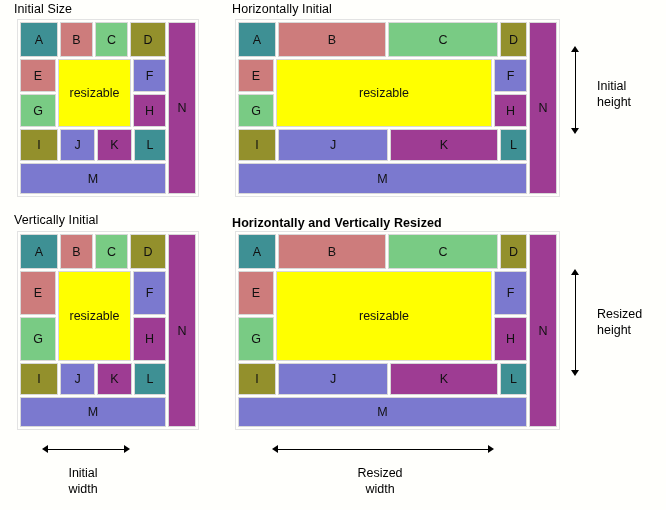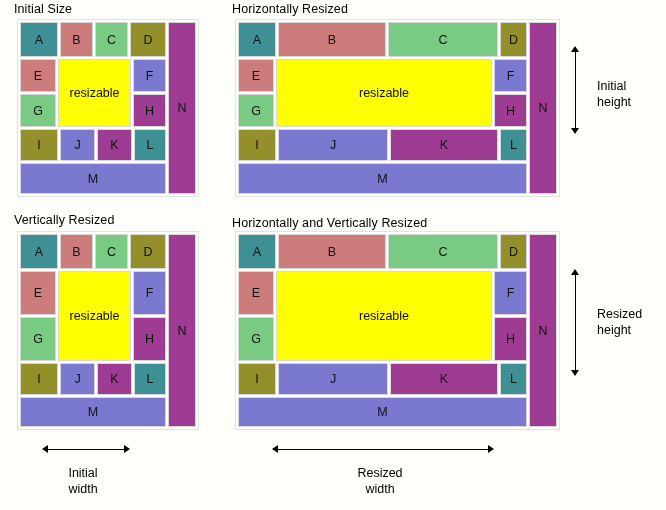--- a/index.html
+++ b/index.html
@@ -186,21 +186,21 @@
         </div>
       </div>
     </div>
     <div class="cell" style="flex: 1 1 auto; background: rgb(158, 60, 147); border-color: rgb(216, 216, 216);">
       <span>N</span>
     </div>
   </div>
 </div>
 
 <div class="panel">
-  <div class="panel-title" style="left:232px; top:2px;">Horizontally Resized</div>
+  <div class="panel-title" style="left:232px; top:2px;">Horizontally Initial</div>
 
   <div class="grid" id="grid-1" style="left: 235px; top: 19px; width: 325px; height: 178px; border-color: rgb(227, 227, 227);">
     <div class="grid-main" style="width:291px;">
       <div class="grid-row" style="height:37px;">
         <div class="cell" style="flex: 0 0 38px; background: rgb(62, 144, 148); border-color: rgb(216, 216, 216);">
           <span>A</span>
         </div>
         <div class="cell" style="flex: 0 0 108px; background: rgb(205, 124, 124); border-color: rgb(216, 216, 216);">
           <span>B</span>
         </div>
@@ -261,21 +261,21 @@
   </div>
 
   <div class="vline" style="left:575px; top:52px; height:76px;"></div>
   <div class="arrow-up" style="left:571px; top:46px;"></div>
   <div class="arrow-down" style="left:571px; top:128px;"></div>
   <div class="dim-label dim-label-left" style="left:597px; top:78px; width:66px;">Initial
 height</div>
 </div>
 
 <div class="panel">
-  <div class="panel-title" style="left:14px; top:213px;">Vertically Resized</div>
+  <div class="panel-title" style="left:14px; top:213px;">Vertically Initial</div>
 
   <div class="grid" id="grid-2" style="left: 17px; top: 231px; width: 182px; height: 199px; border-color: rgb(227, 227, 227);">
     <div class="grid-main" style="width:148px;">
       <div class="grid-row" style="height:37px;">
         <div class="cell" style="flex: 0 0 38px; background: rgb(62, 144, 148); border-color: rgb(216, 216, 216);">
           <span>A</span>
         </div>
         <div class="cell" style="flex: 0 0 33px; background: rgb(205, 124, 124); border-color: rgb(216, 216, 216);">
           <span>B</span>
         </div>
@@ -336,21 +336,21 @@
   </div>
 
   <div class="hline" style="left:48px; top:449px; width:76px;"></div>
   <div class="arrow-left" style="left:42px; top:445px;"></div>
   <div class="arrow-right" style="left:124px; top:445px;"></div>
   <div class="dim-label" style="left:43px; top:465px; width:80px;">Initial
 width</div>
 </div>
 
 <div class="panel">
-  <div class="panel-title" style="left:232px; top:216px;">Horizontally and Vertically Resized</div>
+  <div class="panel-title" style="left:232px; top:216px;font-weight:bold;">Horizontally and Vertically Resized</div>
 
   <div class="grid" id="grid-3" style="left: 235px; top: 231px; width: 325px; height: 199px; border-color: rgb(227, 227, 227);">
     <div class="grid-main" style="width:291px;">
       <div class="grid-row" style="height:37px;">
         <div class="cell" style="flex: 0 0 38px; background: rgb(62, 144, 148); border-color: rgb(216, 216, 216);">
           <span>A</span>
         </div>
         <div class="cell" style="flex: 0 0 108px; background: rgb(205, 124, 124); border-color: rgb(216, 216, 216);">
           <span>B</span>
         </div>

